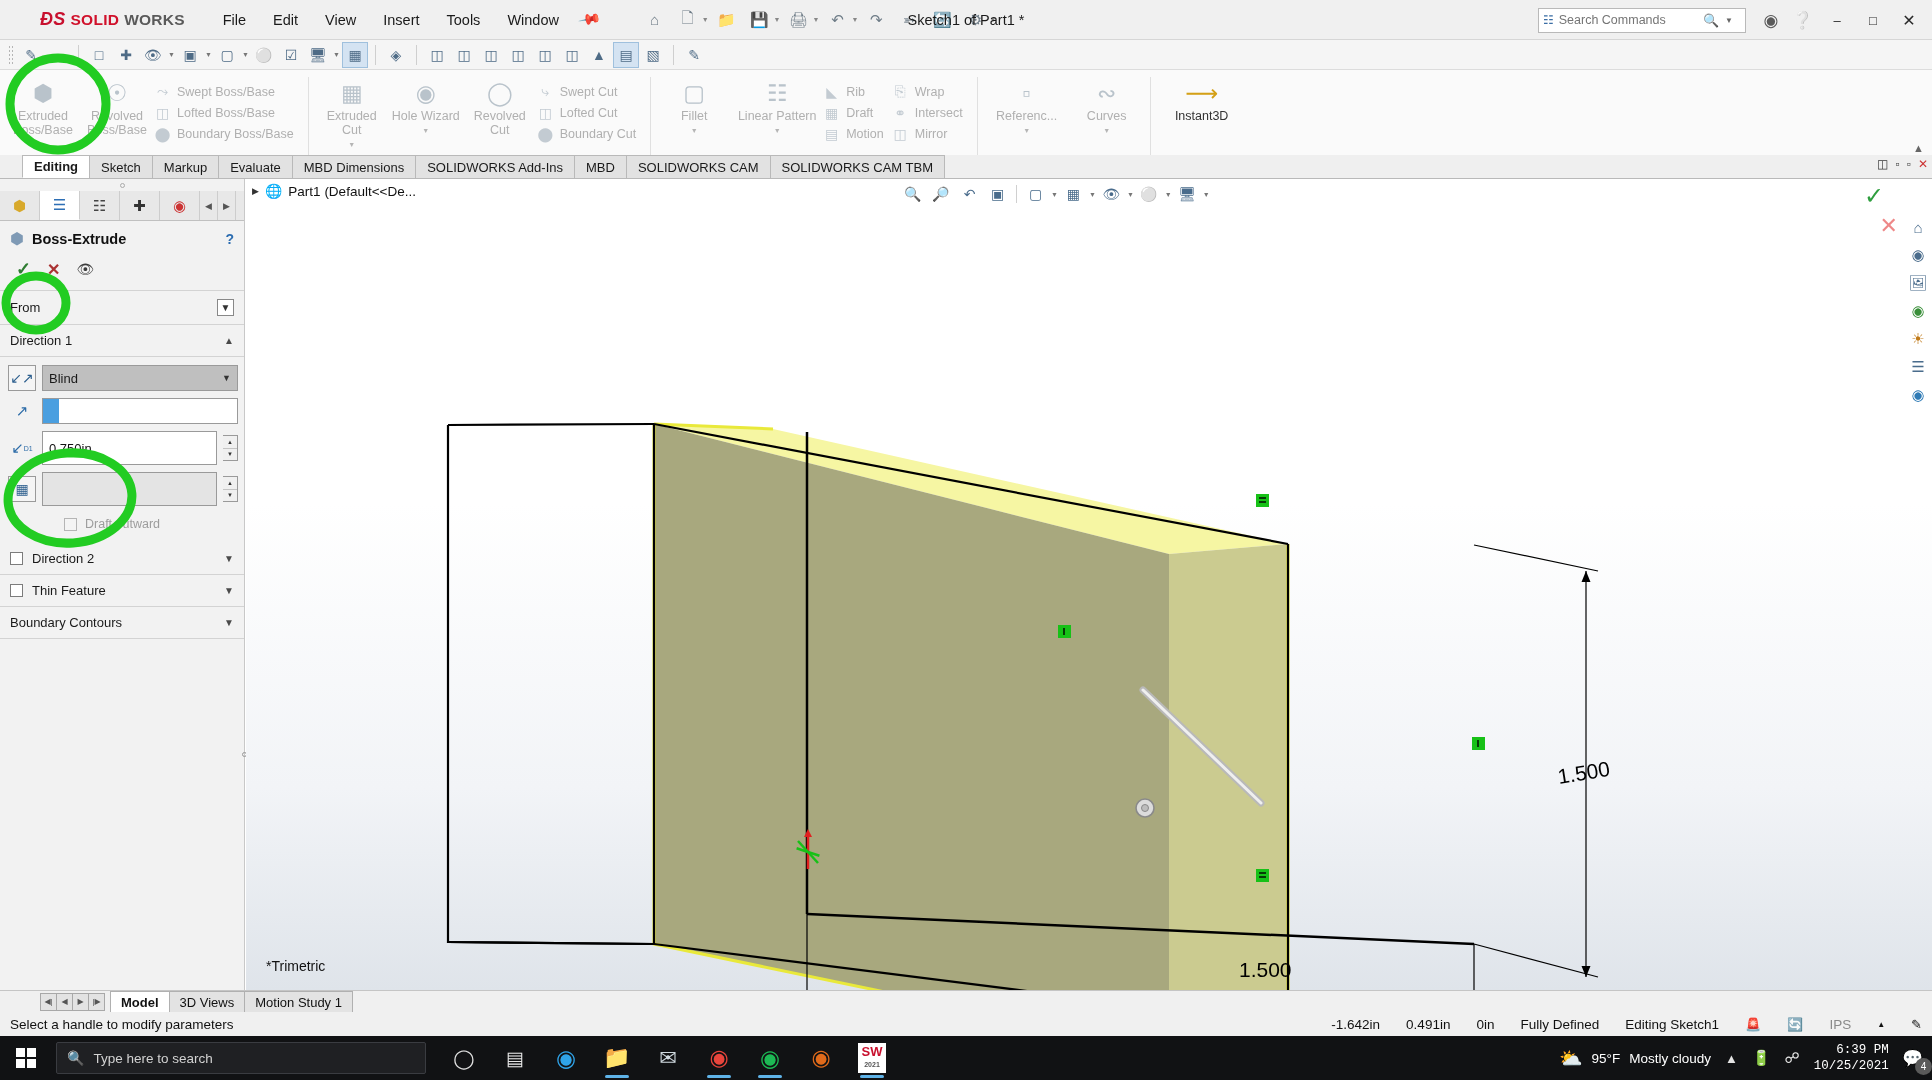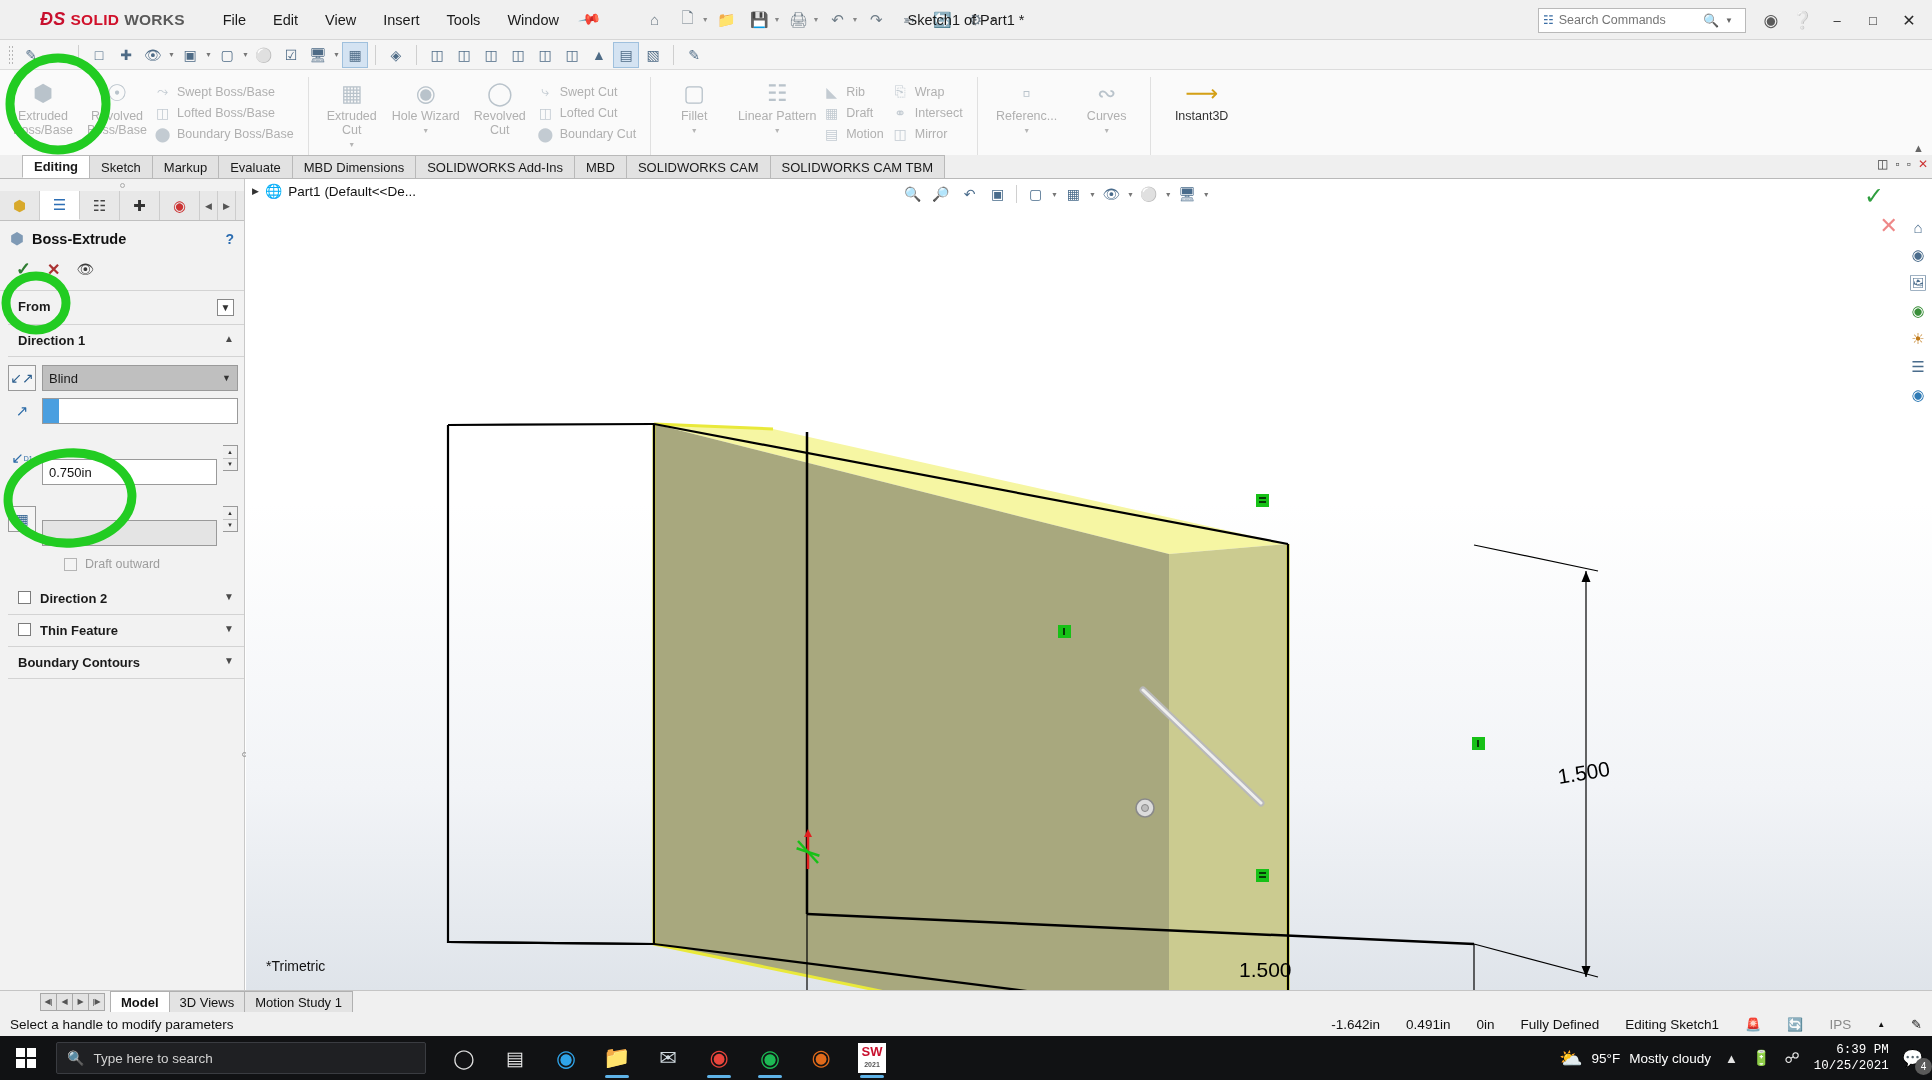--- a/index.html
+++ b/index.html
@@ -144,22 +144,22 @@
   .pm-head .ht { font-size: 14.5px; font-weight: bold; color: #111; }
   .pm-help { margin-left: auto; color: #2b6cb0; font-size: 14px; font-weight: bold; }
   .pm-actions {
     display: flex; align-items: center; gap: 16px; padding: 4px 10px 10px 16px;
     border-bottom: 1px solid #d3d3d3;
   }
   .pm-ok { color: #2f7d32; font-size: 18px; font-weight: bold; }
   .pm-x  { color: #a33; font-size: 16px; font-weight: bold; }
   .pm-eye{ color: #3b3b3b; font-size: 14px; }
   .pm-section {
-    display: flex; align-items: flex-start; padding: 8px 10px; border-bottom: 1px solid #d3d3d3;
-    font-size: 13px; font-weight: bold; color: #1a1a1a; margin-left: 8px;
+    display: flex; align-items: center; padding: 8px 10px; border-bottom: 1px solid #d3d3d3;
+    font-size: 13px; font-weight: normal; color: #1a1a1a;
   }
   .pm-section .chev { margin-left: auto; font-size: 10px; color: #4a4a4a; }
   .pm-section .boxbtn {
     width: 17px; height: 17px; border: 1px solid #888; background: #fff; margin-left: auto;
     display: flex; align-items: center; justify-content: center; font-size: 10px; color: #333;
   }
   .pm-cb { width: 13px; height: 13px; border: 1px solid #7c7c7c; background: #fff; margin-right: 9px; }
   .pm-body { padding: 8px 6px 8px 8px; }
   .pm-row { display: flex; align-items: center; gap: 6px; margin-bottom: 7px; }
   .ic-btn {
@@ -174,21 +174,21 @@
     flex: 1; height: 26px; background: #bfbfbf; border: 1px solid #9a9a9a;
     display: flex; align-items: center; padding: 0 6px; font-size: 13px; color: #1a1a1a;
   }
   .sel-box .cv { margin-left: auto; font-size: 9px; color: #333; }
   .blue-field {
     flex: 1; height: 26px; background: #fff; border: 1px solid #9a9a9a; display: flex;
   }
   .blue-field .swatch { width: 16px; background: #4a9fe0; }
   .num-field {
     flex: 1; height: 26px; background: #fff; border: 1px solid #9a9a9a;
-    display: flex; align-items: center; padding: 0 6px; font-size: 13px; color: #111; margin-top: 28px;
+    display: flex; align-items: center; padding: 16px 6px; font-size: 13px; color: #111;
   }
   .num-field.dim { background: #e4e4e4; }
   .spin { width: 15px; height: 26px; border: 1px solid #9a9a9a; border-left: none;
     display: flex; flex-direction: column; }
   .spin div { flex: 1; display:flex; align-items:center; justify-content:center;
     font-size: 6px; color: #333; background:#f0f0f0;}
   .spin div:first-child { border-bottom: 1px solid #c4c4c4; }
   .pm-checkrow { display: flex; align-items: center; gap: 8px; padding: 4px 0 4px 56px; }
   .pm-checkrow .lbl { font-size: 12.5px; color: #9d9d9d; }
   .pm-checkrow .cb { width: 13px; height: 13px; border: 1px solid #b5b5b5; background: #f4f4f4; }

